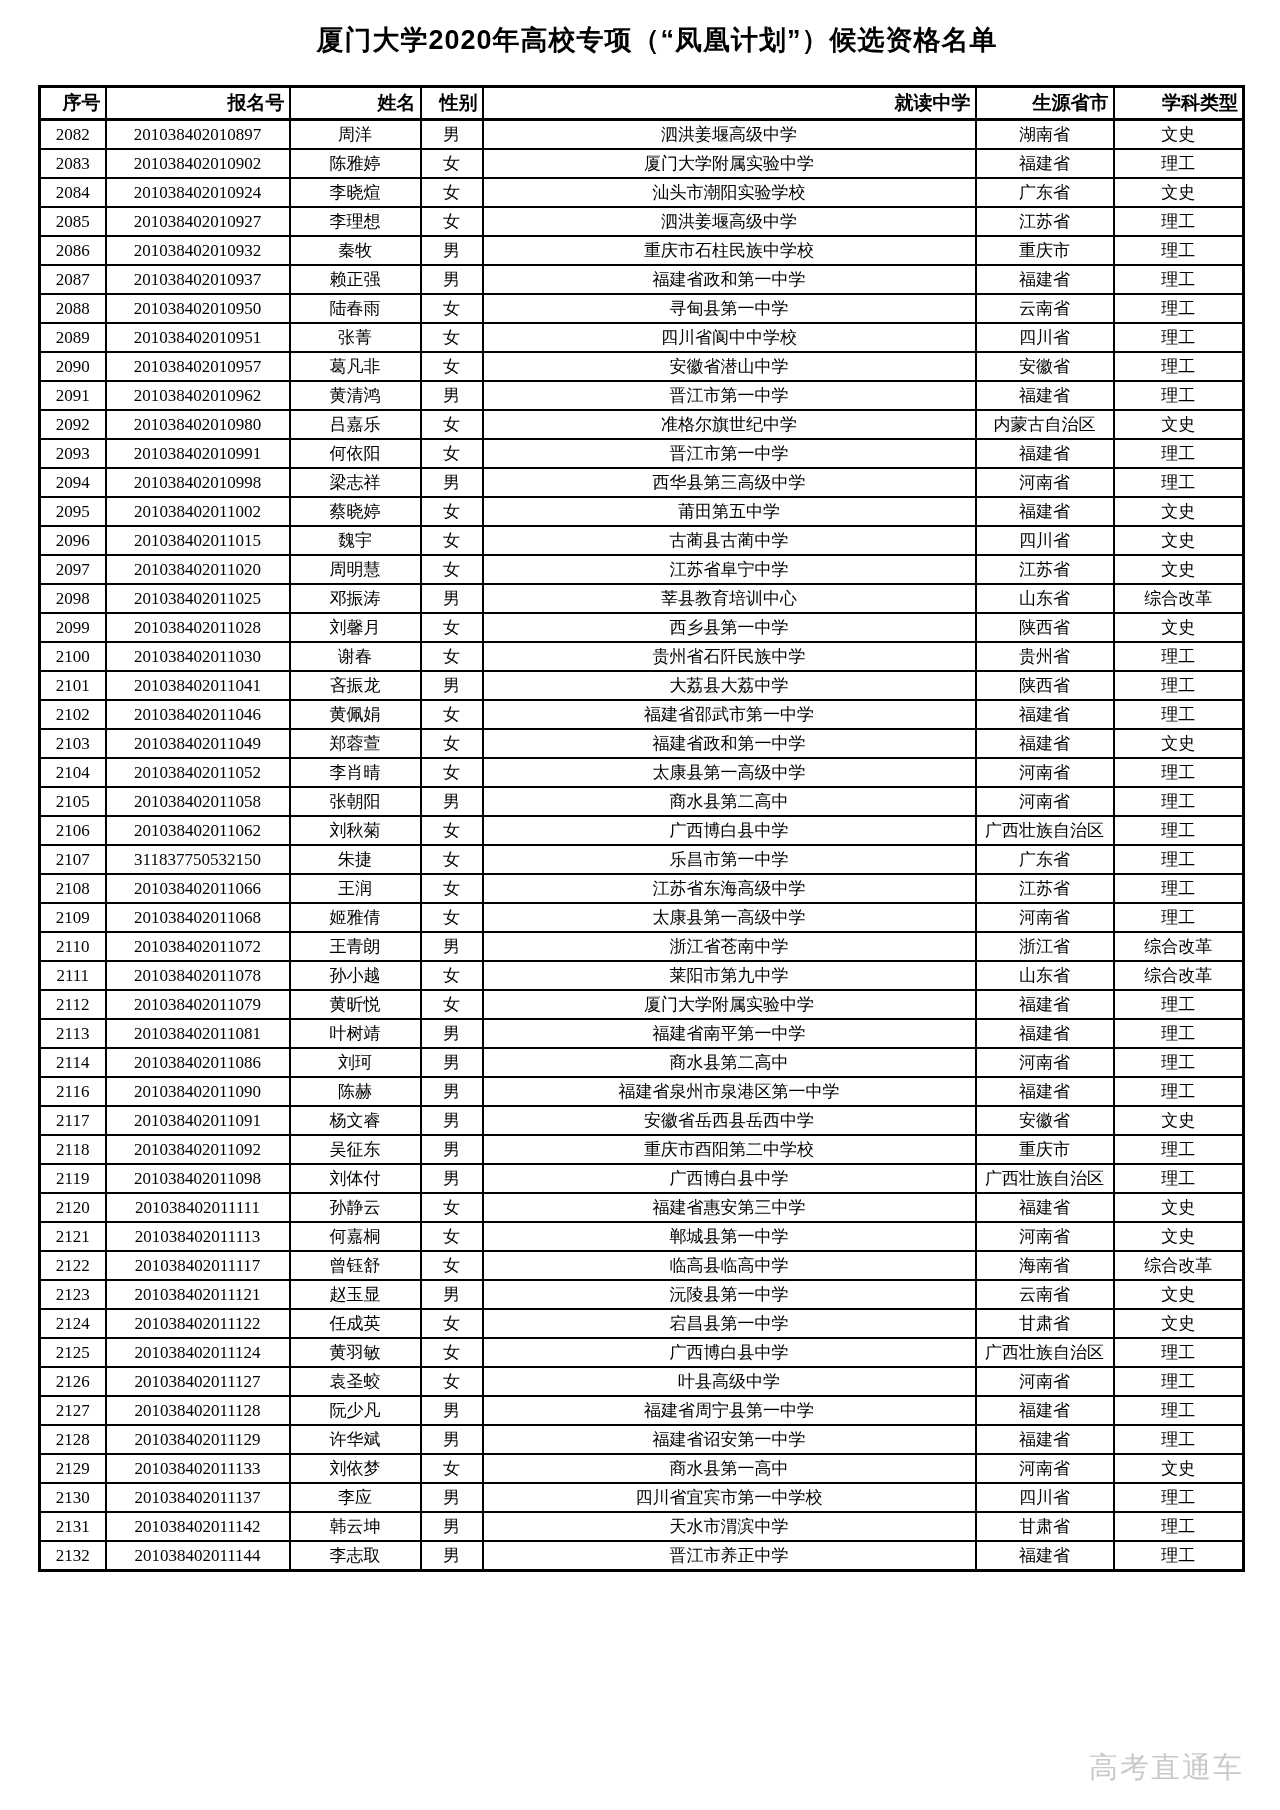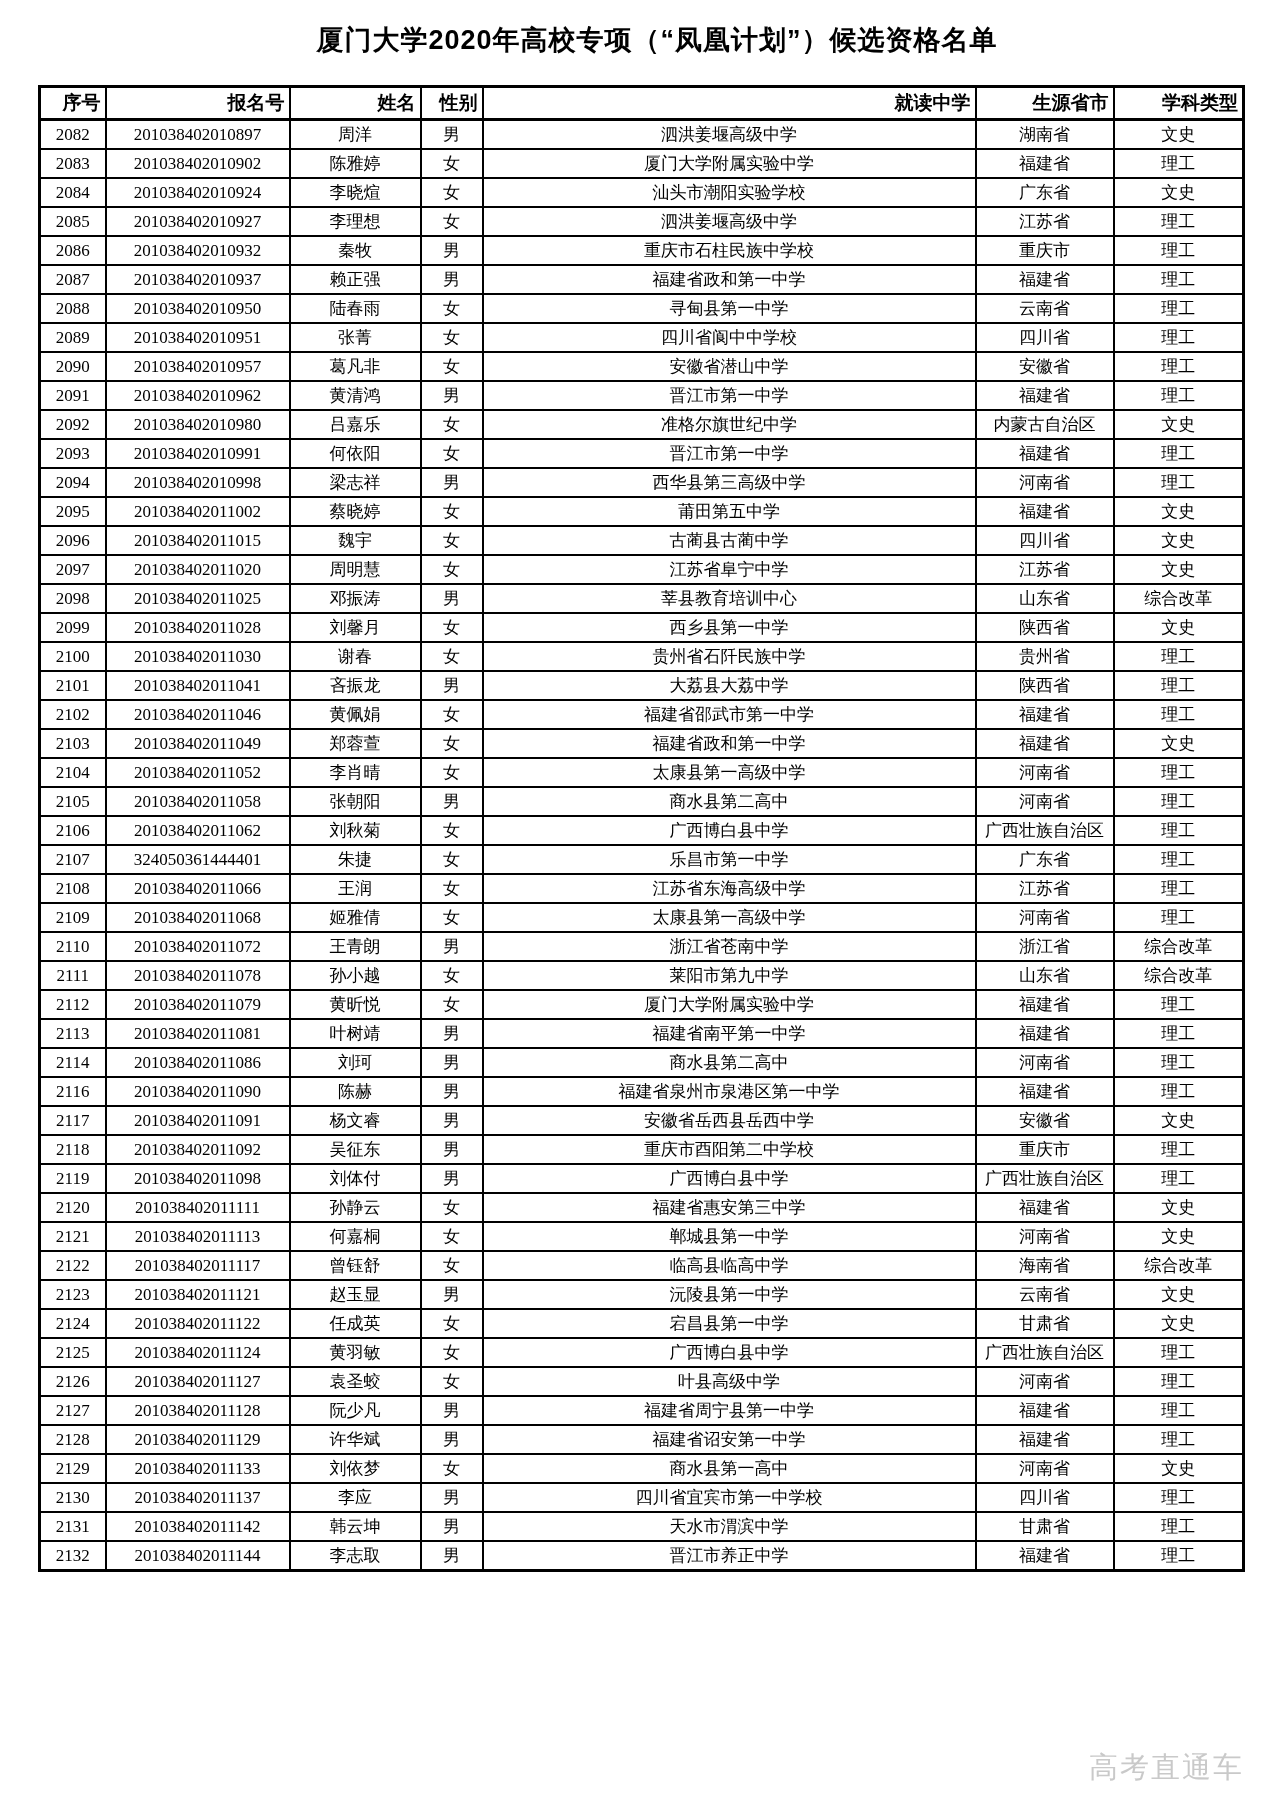--- a/index.html
+++ b/index.html
@@ -332,21 +332,21 @@
           <td>2106</td>
           <td>201038402011062</td>
           <td>刘秋菊</td>
           <td>女</td>
           <td>广西博白县中学</td>
           <td>广西壮族自治区</td>
           <td>理工</td>
         </tr>
         <tr>
           <td>2107</td>
-          <td>324050361444401</td>
+          <td>311837750532150</td>
           <td>朱捷</td>
           <td>女</td>
           <td>乐昌市第一中学</td>
           <td>广东省</td>
           <td>理工</td>
         </tr>
         <tr>
           <td>2108</td>
           <td>201038402011066</td>
           <td>王润</td>

